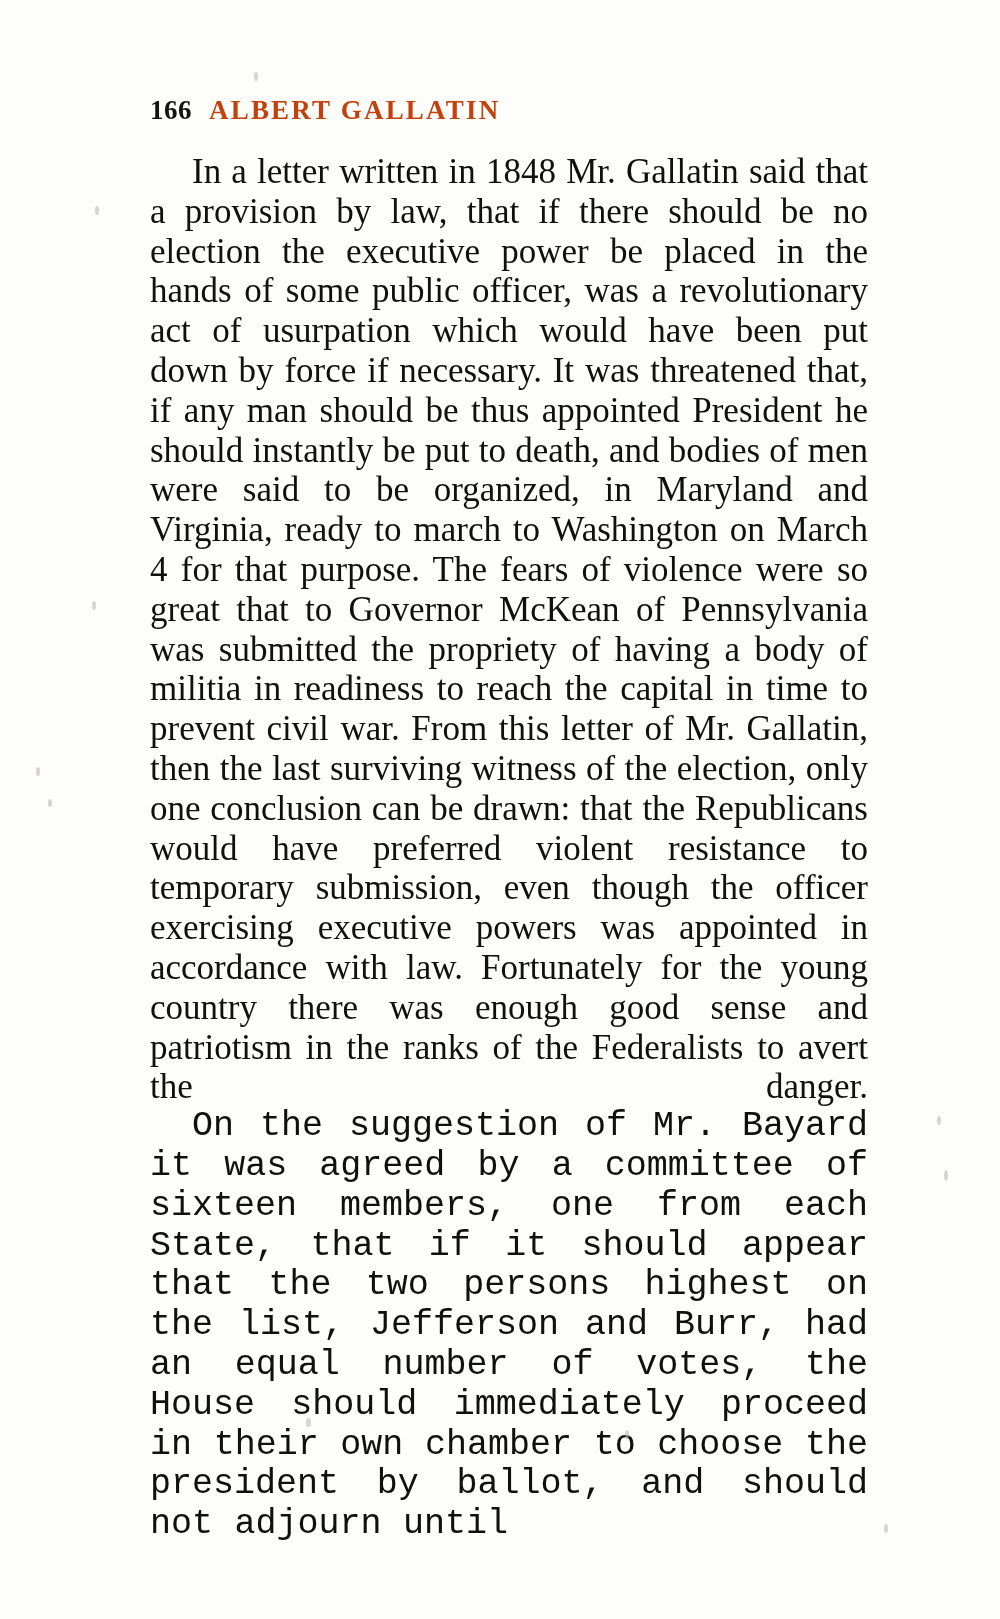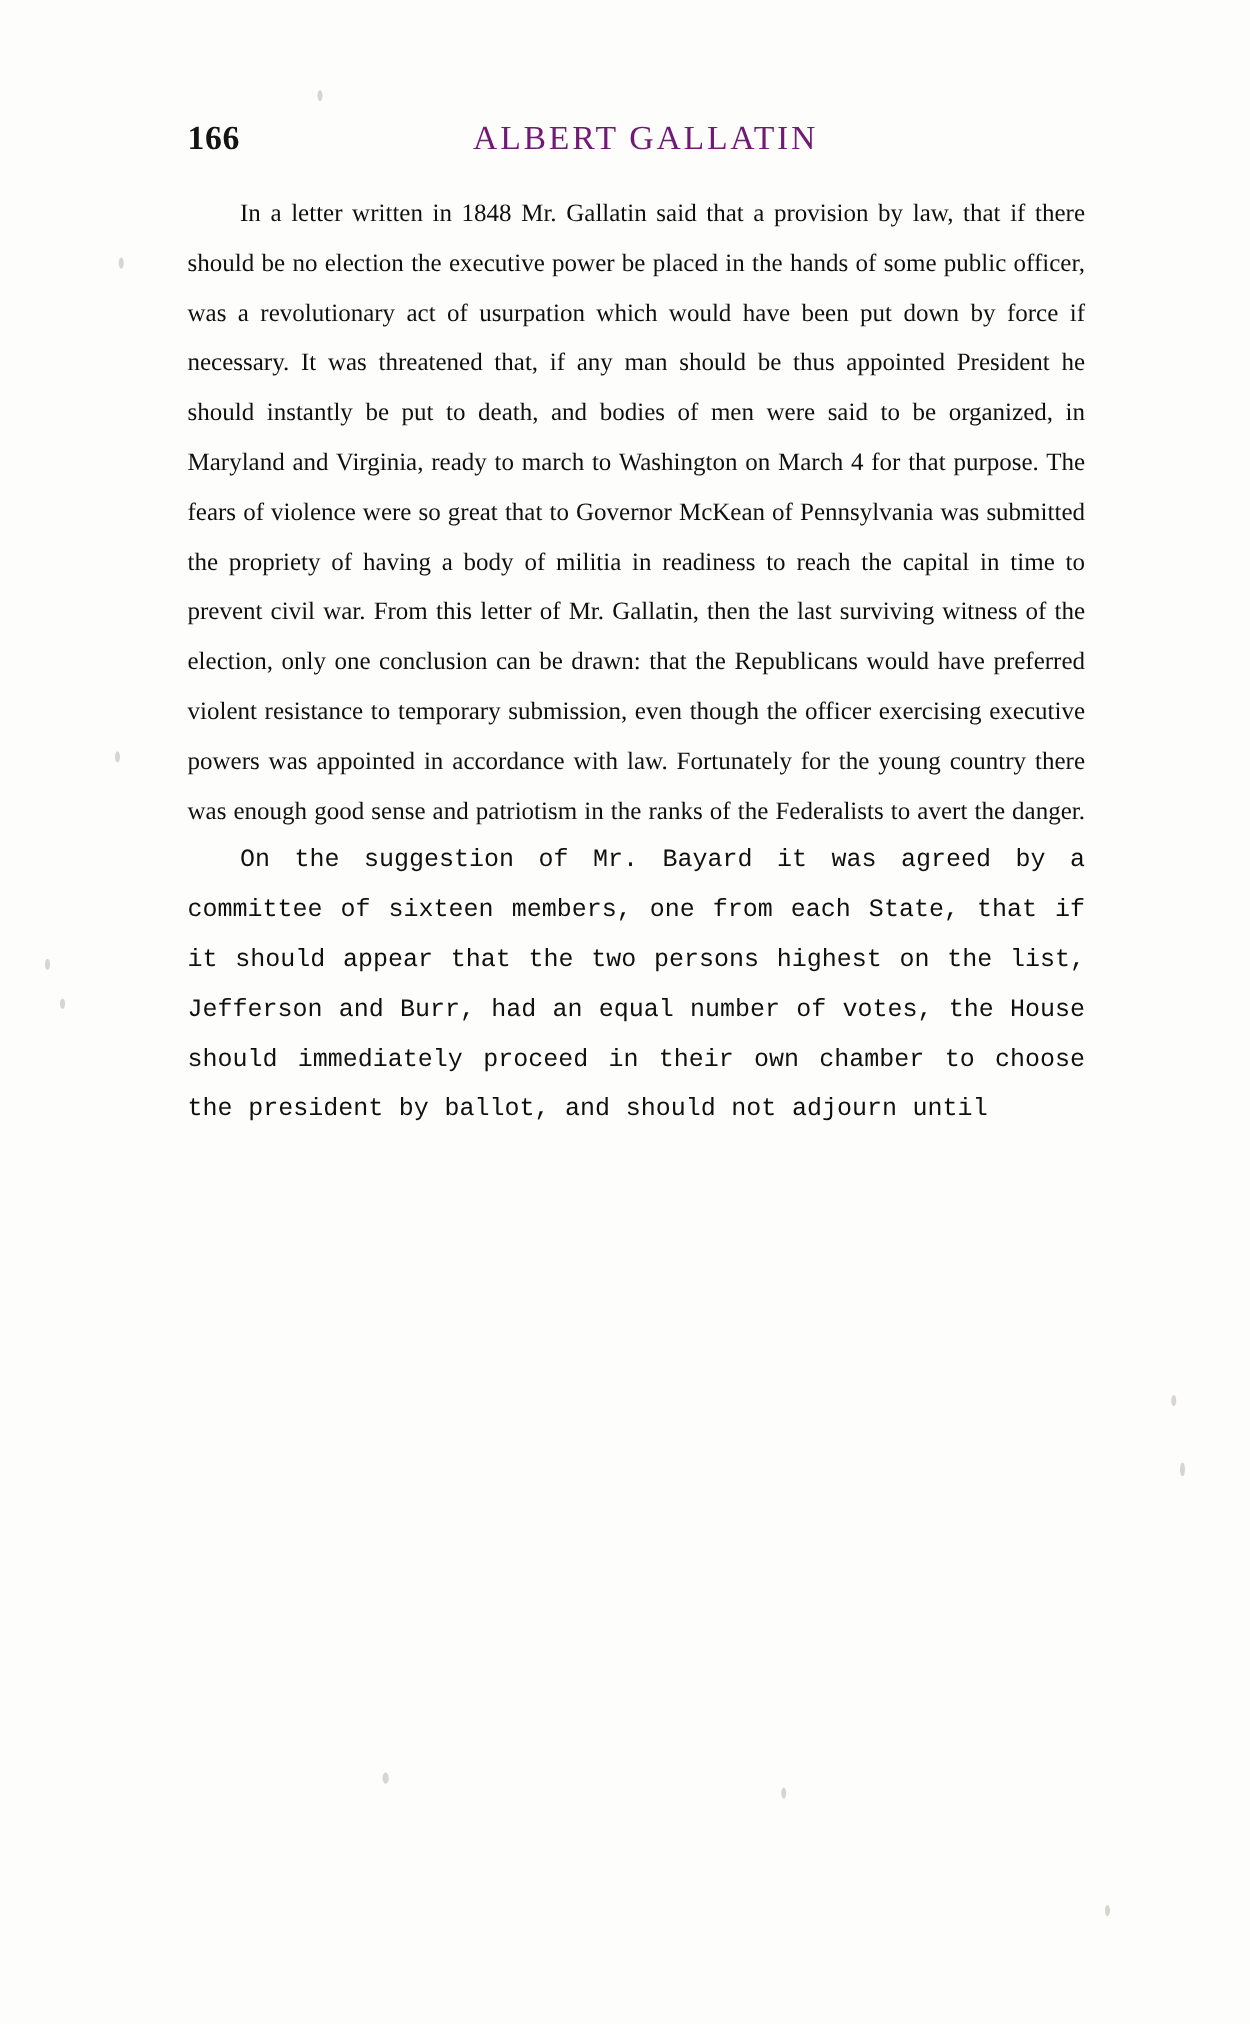--- a/index.html
+++ b/index.html
@@ -33,33 +33,33 @@
     gap: 17px;
   }
   .folio {
     font-size: 27px;
     font-weight: bold;
     letter-spacing: 0.5px;
     color: #141414;
   }
   .running-title {
     flex: 1;
-    text-align: center;
+    text-align: left;
     font-size: 27px;
-    font-weight: normal;
+    font-weight: bold;
     letter-spacing: 2.2px;
-    color: #701a75;
+    color: #c2410c;
     padding-right: 40px;
   }
   .body-text {
     position: absolute;
     left: 150px;
     top: 152px;
     width: 718px;
-    font-size: 20px;
+    font-size: 35px;
     line-height: 39.8px;
     text-align: justify;
     color: #101010;
   }
   .para {
     margin: 0;
     text-indent: 42px;
     text-align: justify;
     text-align-last: justify;
     word-spacing: 0.5px;

